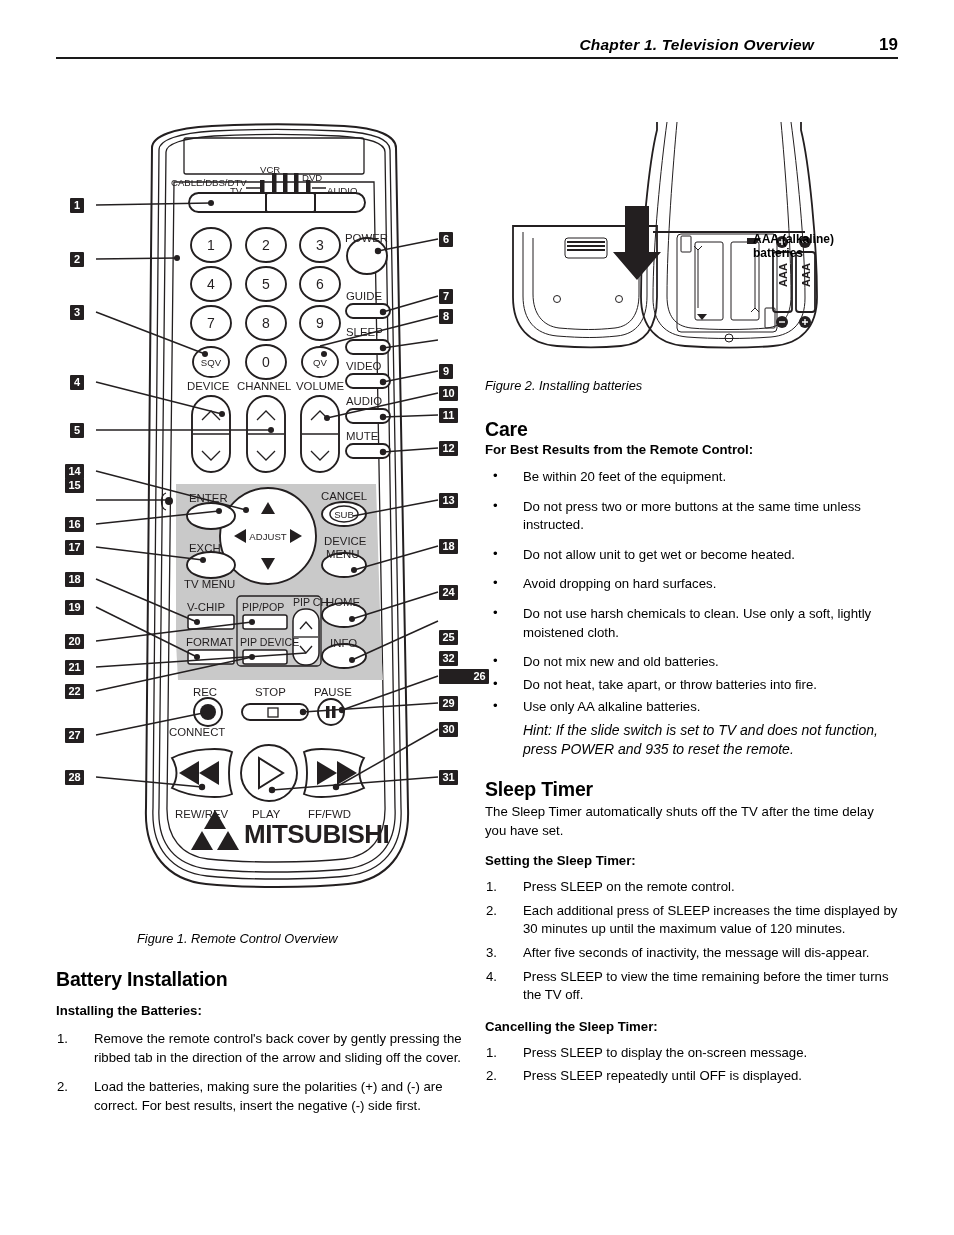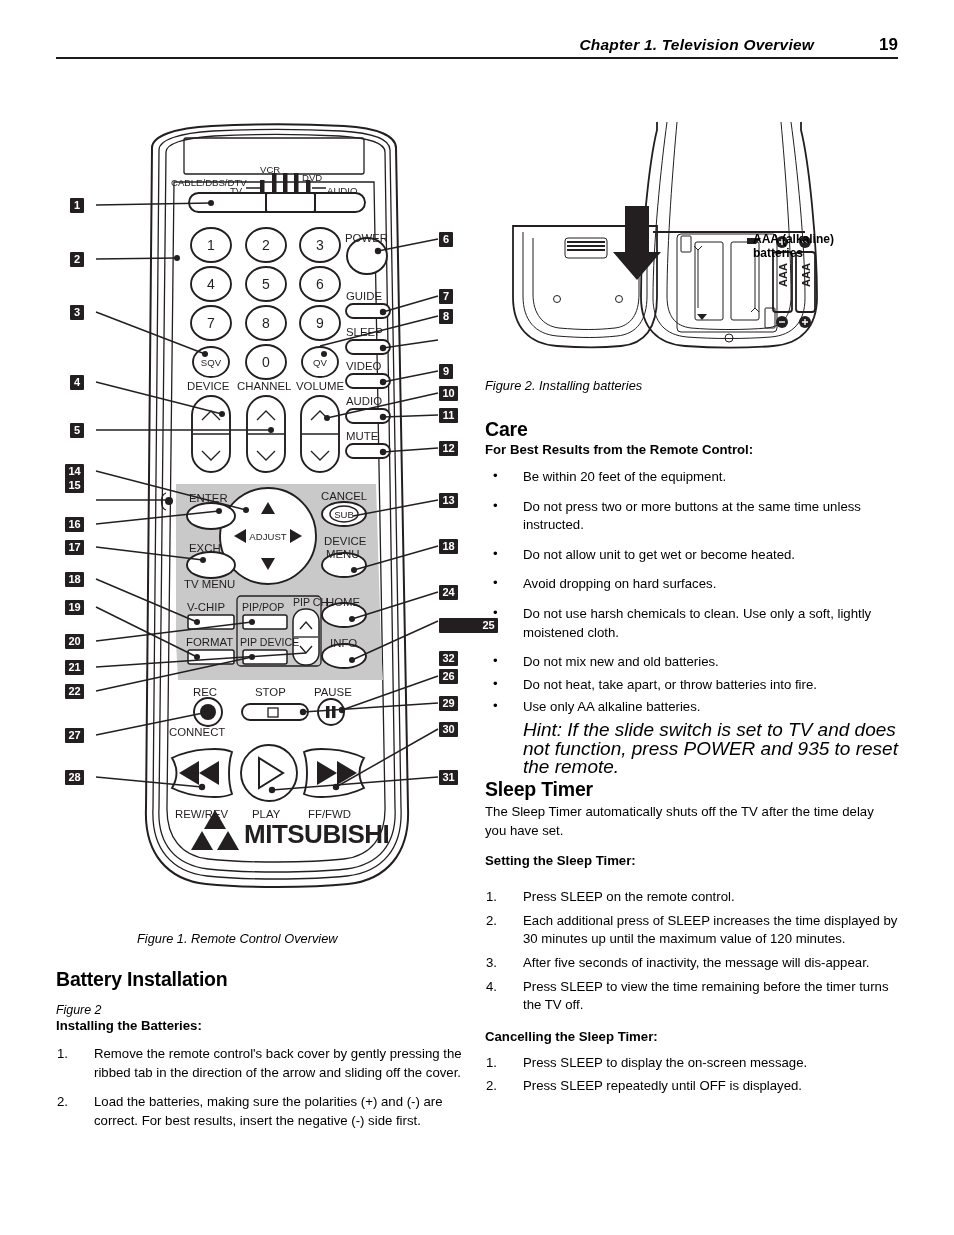--- a/index.html
+++ b/index.html
@@ -24,26 +24,26 @@
   ul.bl,ol.ol{margin:0;padding:0;list-style:none;}
   ul.bl li,ol.ol li{position:relative;padding-left:38px;margin-bottom:11px;font-size:13.2px;line-height:18.6px;}
   ul.bl li .bu{position:absolute;left:8px;top:-1px;font-size:13.2px;}
   ol.ol li .no{position:absolute;left:1px;top:0;font-size:13.2px;}
   ol.ol.tight li{margin-bottom:5px;}
   ul.bl.tight li{margin-bottom:4px;}
   #fig2cap{position:absolute;left:485px;top:378px;}
   #care{position:absolute;left:485px;top:418px;width:413px;}
   #care .h2{margin-bottom:1px;}
   #care .h3{margin-bottom:11px;}
-  #hint{margin:3px 0 0 38px;font-size:19px;line-height:18.6px;font-style:italic;}
+  #hint{margin:3px 0 0 38px;font-size:14px;line-height:18.6px;font-style:italic;}
 
   #sleep{position:absolute;left:485px;top:778px;width:413px;}
   #sleep .h2{margin-bottom:2px;}
   #sleep .intro{margin-bottom:13px;}
-  #sleep .h3{margin-bottom:20px;}
+  #sleep .h3{margin-bottom:10px;}
   #sleep .h3b{margin:14px 0 10px 0;}
   #note{margin:8px 0 0 38px;font-size:13.2px;line-height:18.6px;font-style:italic;}
   #note b{font-style:normal;}
 
   
   #fig1cap{position:absolute;left:137px;top:931px;}
   #batt{position:absolute;left:56px;top:968px;width:420px;}
   #batt .h2{margin-bottom:12px;}
   #batt .fg{font-size:12.4px;font-style:italic;margin-bottom:1px;}
   #batt .h3{margin-bottom:12px;}
@@ -346,33 +346,32 @@
     <div class="cn w1" style="left:383px;top:114px;">6</div>
     <div class="cn w1" style="left:383px;top:171px;">7</div>
     <div class="cn w1" style="left:383px;top:191px;">8</div>
     <div class="cn w1" style="left:383px;top:246px;">9</div>
     <div class="cn w2" style="left:383px;top:268px;">10</div>
     <div class="cn w2" style="left:383px;top:290px;">11</div>
     <div class="cn w2" style="left:383px;top:323px;">12</div>
     <div class="cn w2" style="left:383px;top:375px;">13</div>
     <div class="cn w2" style="left:383px;top:421px;">18</div>
     <div class="cn w2" style="left:383px;top:467px;">24</div>
-    <div class="cn w2" style="left:383px;top:500px;padding-left:40px;">25</div>
-    <div class="cn w2" style="left:383px;top:551px;">26</div>
+    <div class="cn w2" style="left:383px;top:512px;">25</div>
+    <div class="cn w2" style="left:383px;top:551px;padding-left:31px;">26</div>
     <div class="cn w2" style="left:383px;top:578px;">29</div>
     <div class="cn w2" style="left:383px;top:604px;">30</div>
     <div class="cn w2" style="left:383px;top:652px;">31</div>
     <div class="cn w2" style="left:383px;top:533px;">32</div>
   </div>
 
   <div id="fig1cap" class="cap">Figure 1.  Remote Control Overview</div>
 
   <div id="batt">
     <div class="h2">Battery Installation</div>
-    <div class="fg">Figure 2</div>
     <div class="h3">Installing the Batteries:</div>
     <ol class="ol">
       <li><span class="no">1.</span><span>Remove the remote control's back cover by gently pressing the ribbed tab in the direction of the arrow and sliding off the cover.</span></li>
       <li><span class="no">2.</span><span>Load the batteries, making sure the polarities (+) and (-) are correct.  For best results, insert the negative (-) side first.</span></li>
     </ol>
   </div>
 
   <div id="fig2">
     <svg width="413" height="250" viewBox="0 0 413 250">
       <defs>

